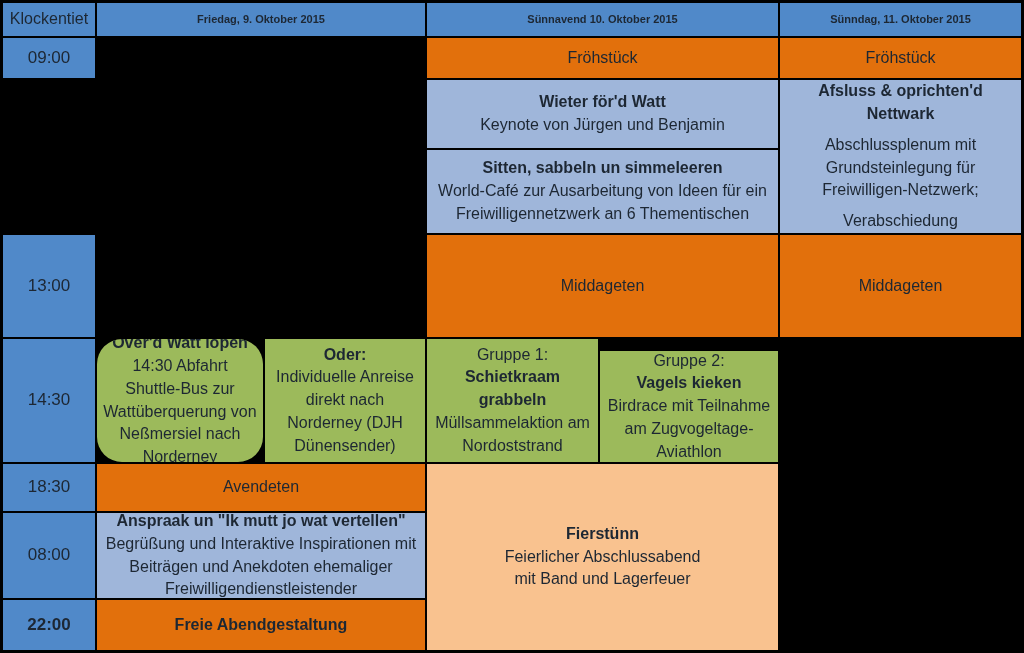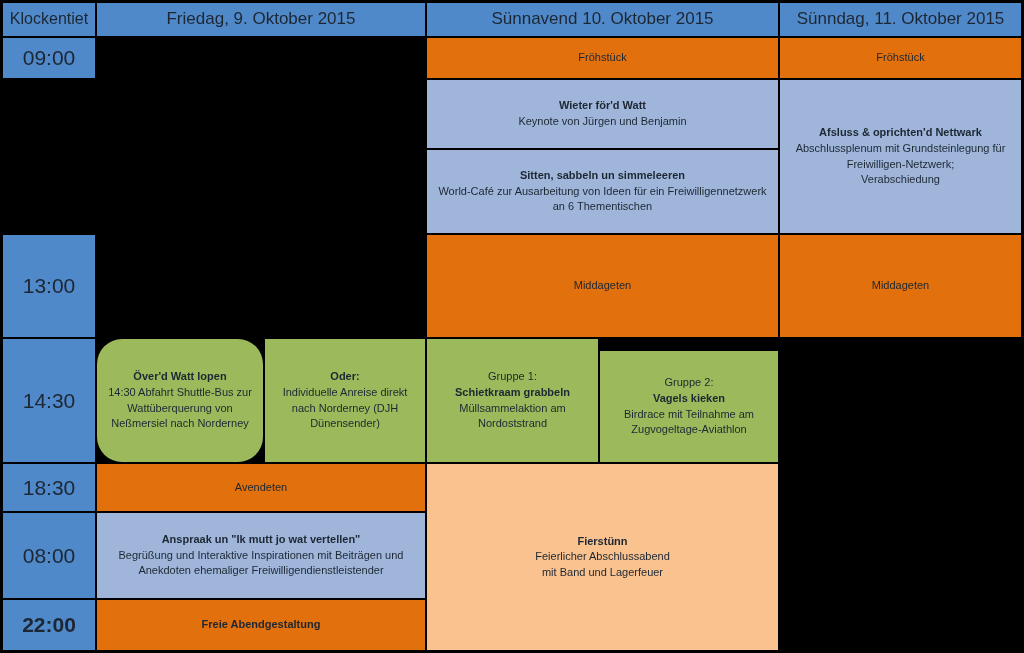--- a/index.html
+++ b/index.html
@@ -14,43 +14,43 @@
     font-family: "Liberation Sans", sans-serif;
     color: #1d2733;
   }
   .cell {
     display: flex; flex-direction: column;
     align-items: center; justify-content: center;
     text-align: center;
     padding: 2px 6px;
     box-sizing: border-box;
     overflow: hidden;
-    font-size: 11px;
+    font-size: 16px;
     line-height: 1.42;
   }
   .blue      { background: #5089c9; }
   .lightblue { background: #9fb6da; }
   .orange    { background: #e2700c; }
   .green     { background: #9cba5b; }
   .peach     { background: #f9c28f; }
   .black     { background: #000000; }
 
-  .day-header { font-weight: normal; font-size: 17px; }
+  .day-header { font-weight: bold; font-size: 11px; }
   .corner     { font-size: 16px; }
-  .time       { font-size: 21px; }
+  .time       { font-size: 17px; }
   .bold       { font-weight: bold; }
 
   
   .c1 { grid-column: 1; } .c2 { grid-column: 2; border-radius: 25px; } .c3 { grid-column: 3; }
   .c4 { grid-column: 4; } .c5 { grid-column: 5; margin-top: 12px; } .c6 { grid-column: 6; }
   .c23 { grid-column: 2 / 4; } .c45 { grid-column: 4 / 6; }
   .r1 { grid-row: 1; } .r2 { grid-row: 2; } .r3 { grid-row: 3; }
   .r4 { grid-row: 4; } .r5 { grid-row: 5; } .r6 { grid-row: 6; }
   .r7 { grid-row: 7; } .r8 { grid-row: 8; } .r9 { grid-row: 9; font-weight: bold; }
-  .r34 { grid-row: 3 / 5; } .r25 { grid-row: 2 / 6; }
+  .r34 { grid-row: 3 / 5; gap: 8px; } .r25 { grid-row: 2 / 6; }
   .r69 { grid-row: 6 / 10; } .r79 { grid-row: 7 / 10; }
 </style>
 </head>
 <body>
 
 <div id="schedule">
 
   <div class="cell blue corner r1 c1">
     <span>Klockentiet</span>
   </div>

